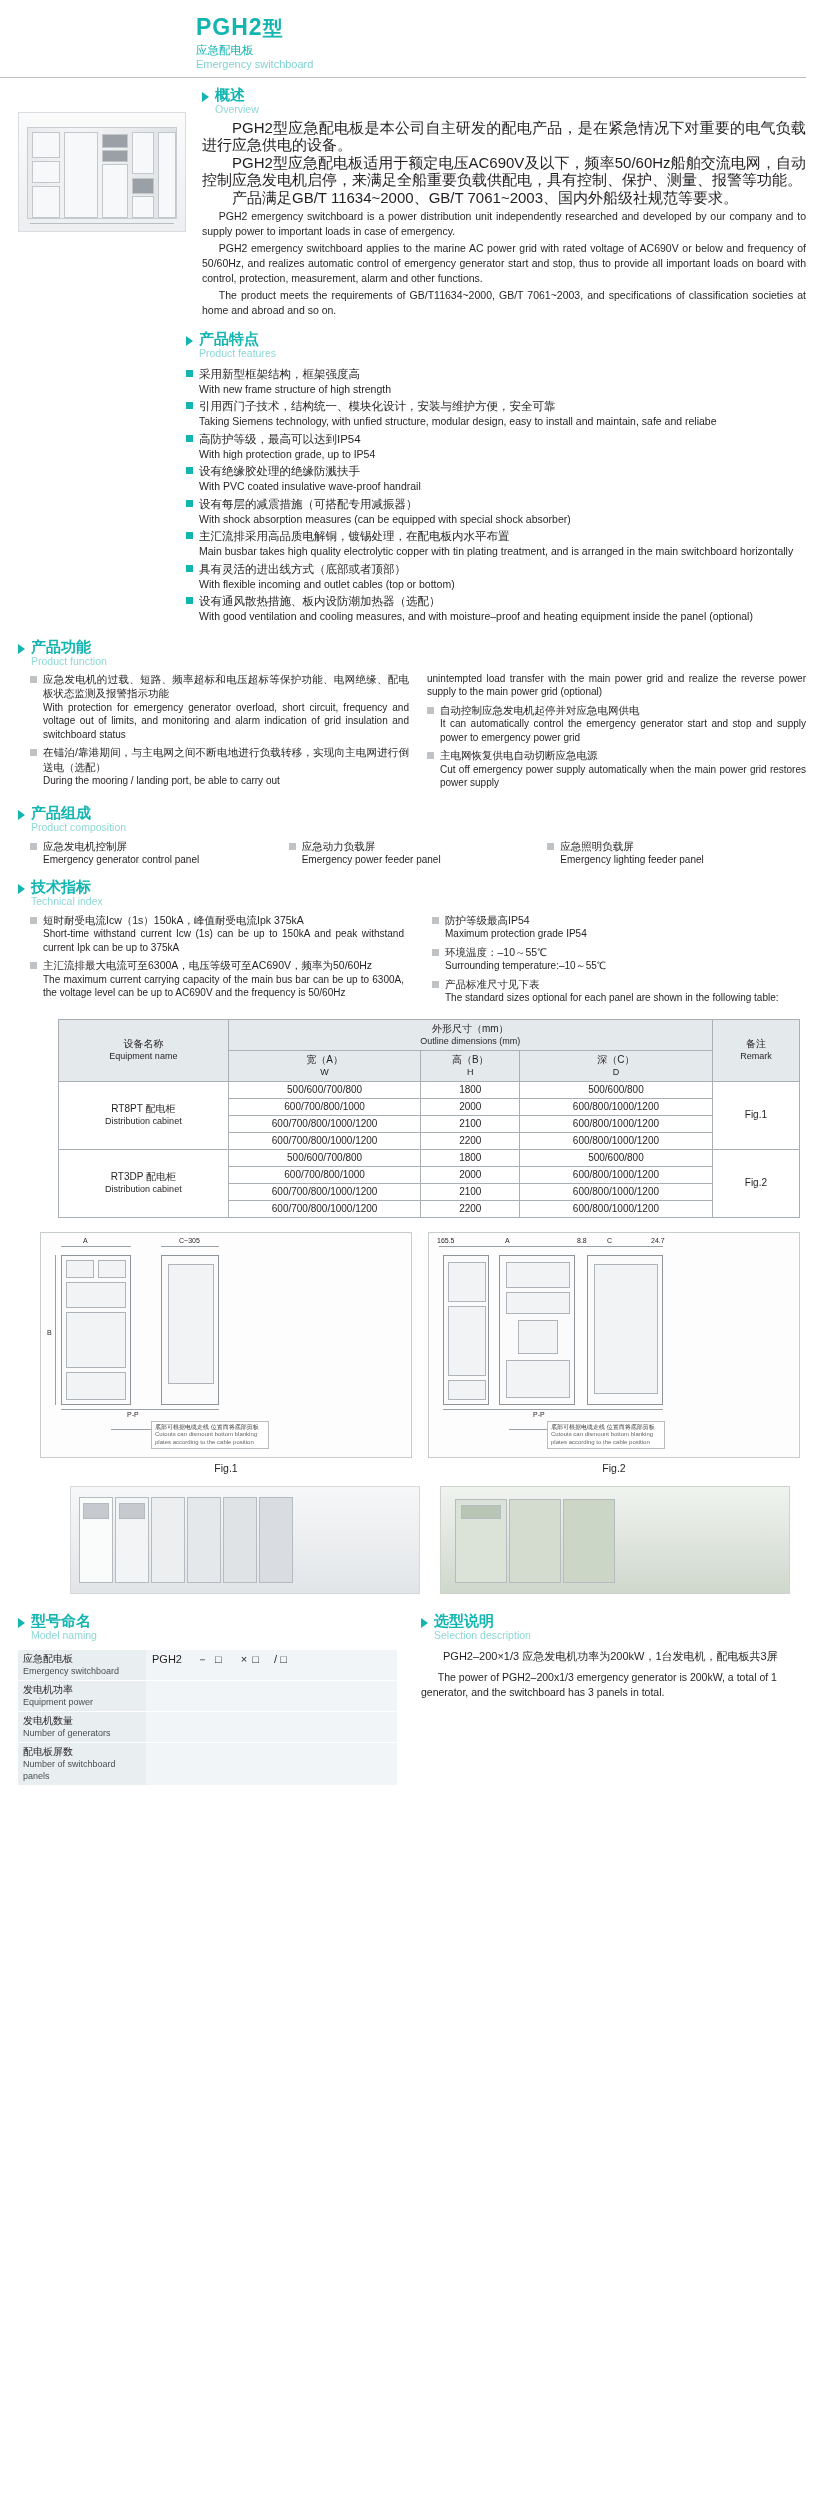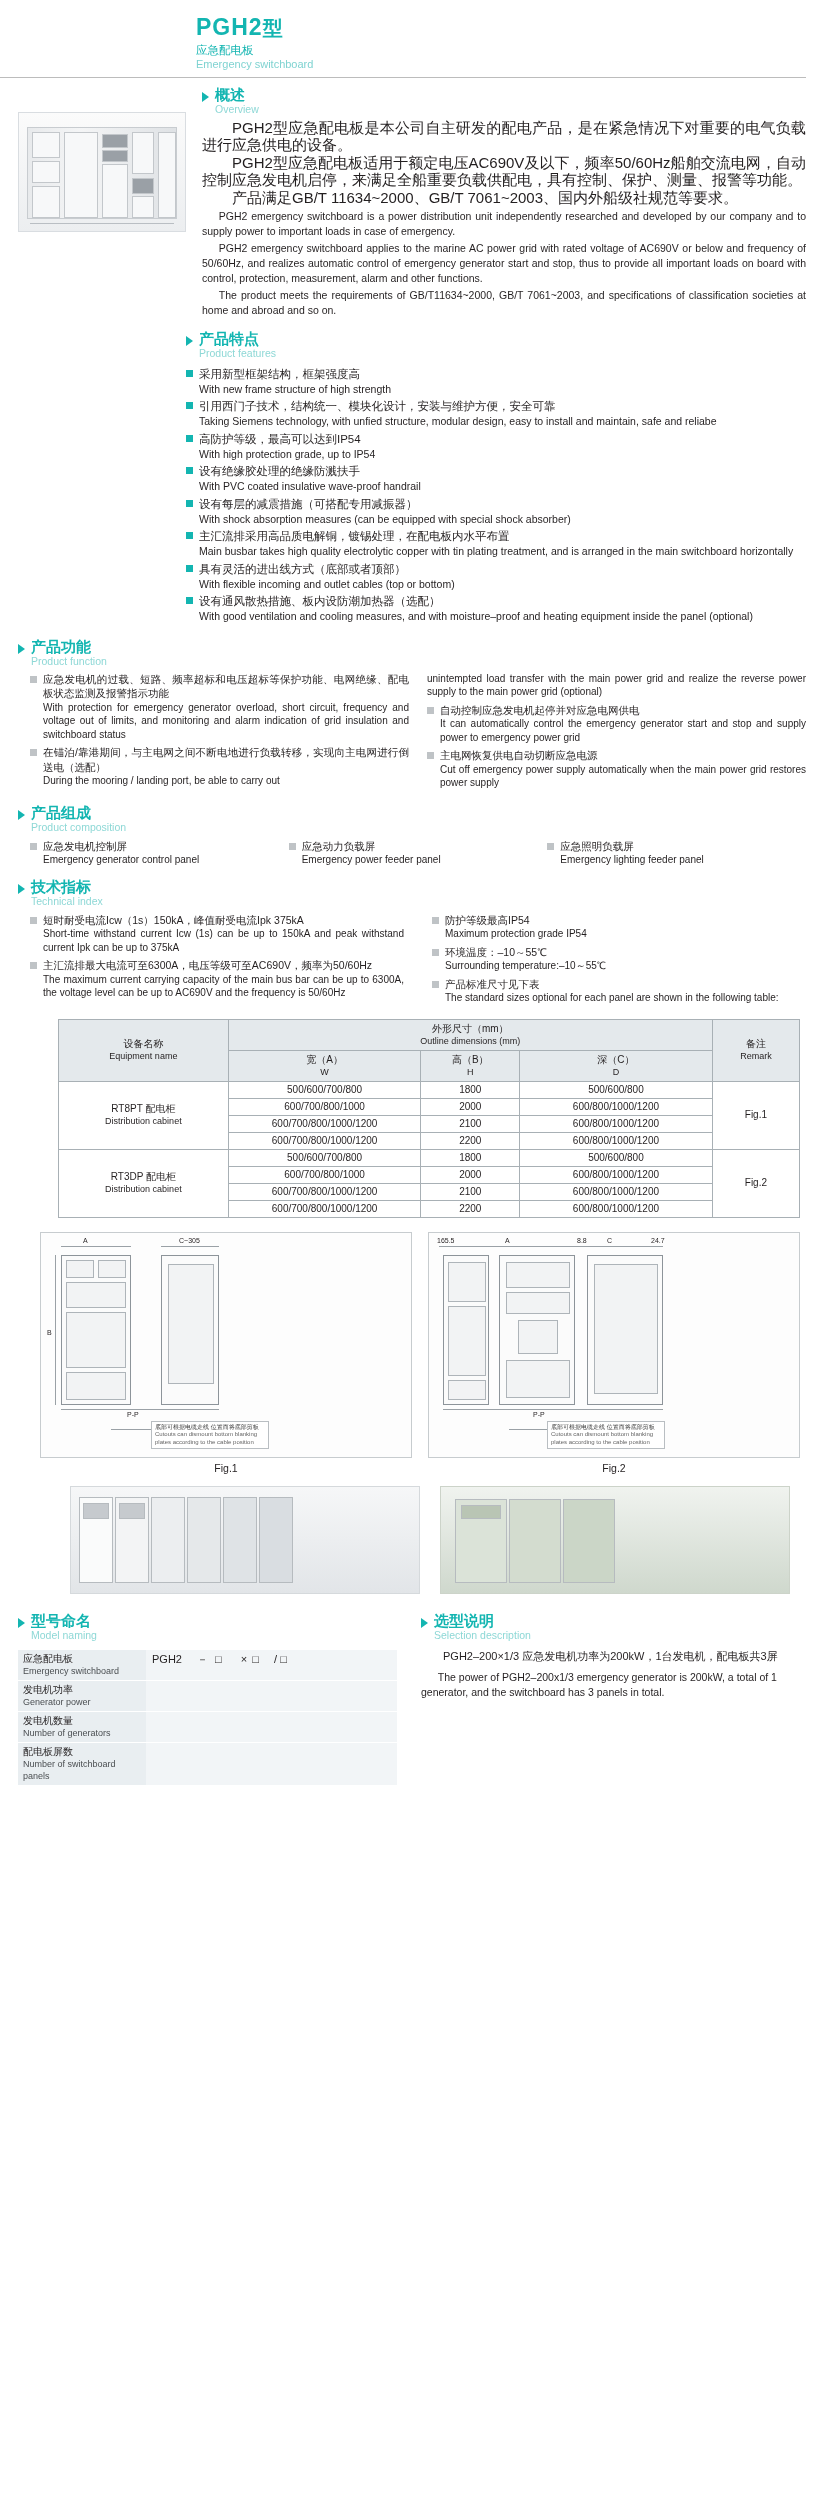--- a/index.html
+++ b/index.html
@@ -637,21 +637,21 @@
             <span style="margin-left:4px">□</span>
             <span style="margin-left:16px">×</span>
             <span style="margin-left:2px">□</span>
             <span style="margin-left:12px">/</span>
             <span>□</span>
           </div>
         </div>
         <div class="model-row">
           <div class="model-lbl">
             <div>发电机功率</div>
-            <div class="en">Generator power</div>
+            <div class="en">Equipment power</div>
           </div>
           <div class="model-val"></div>
         </div>
         <div class="model-row">
           <div class="model-lbl">
             <div>发电机数量</div>
             <div class="en">Number of generators</div>
           </div>
           <div class="model-val"></div>
         </div>

